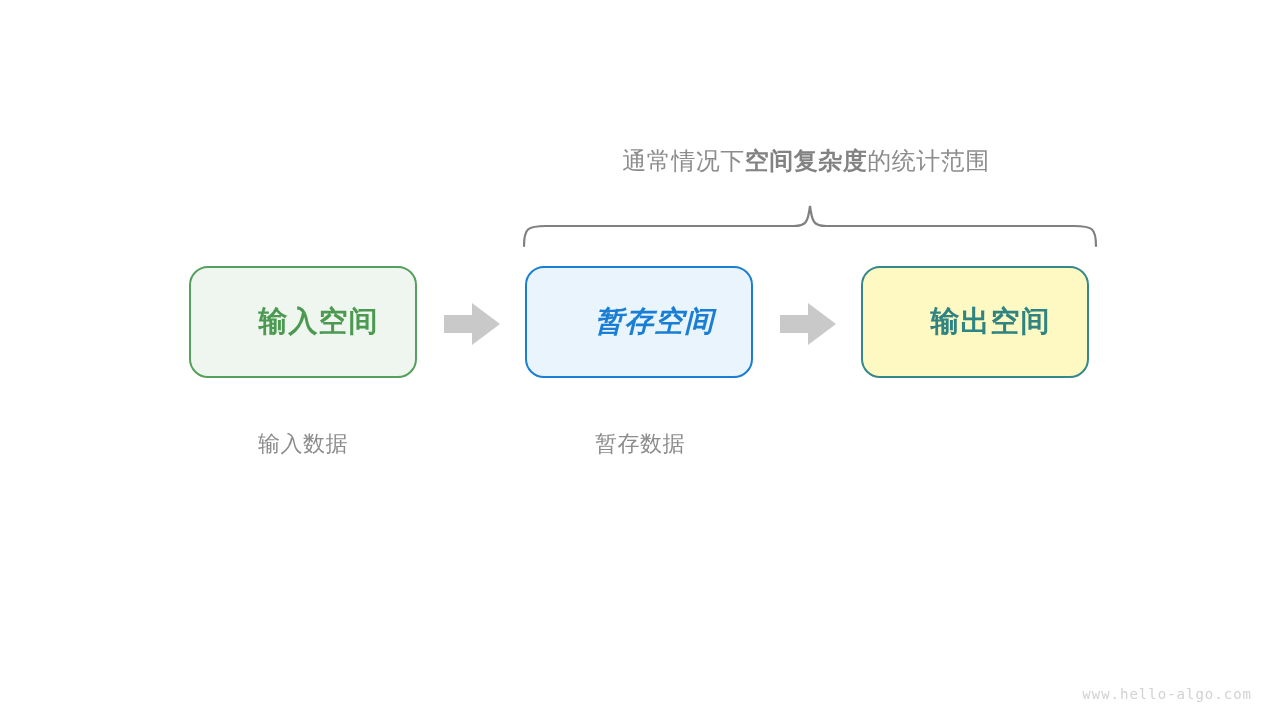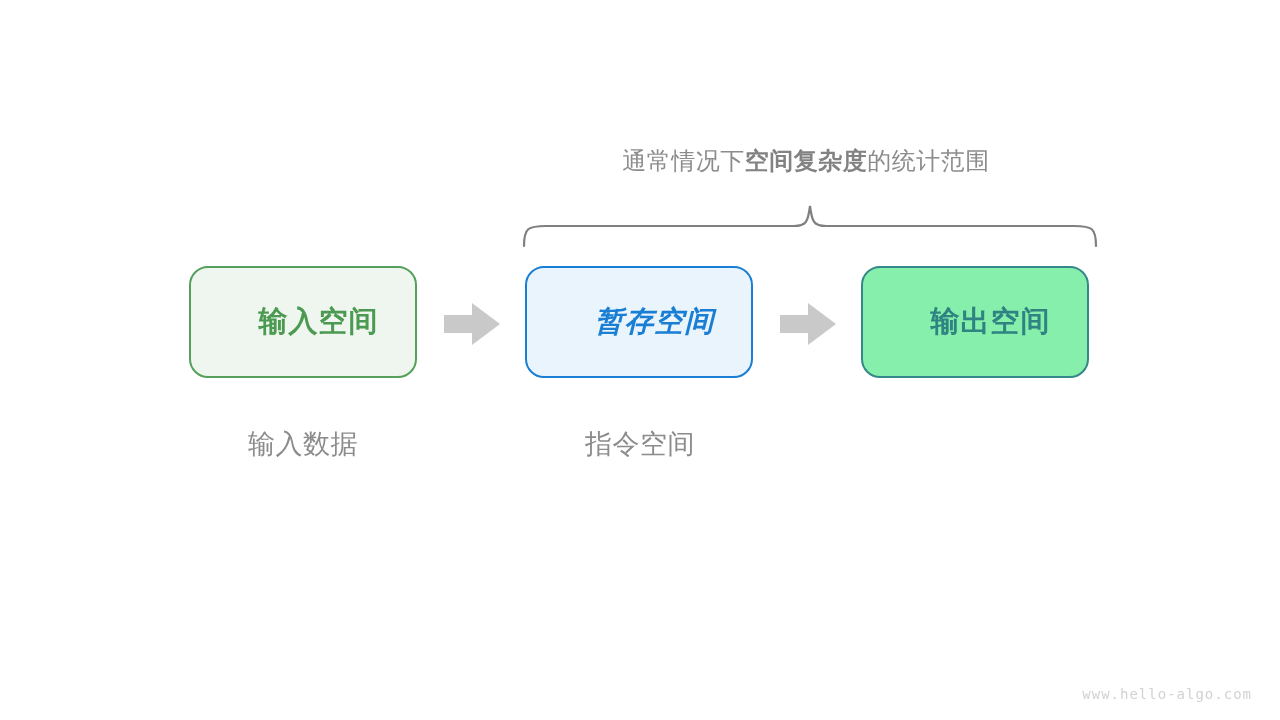--- a/index.html
+++ b/index.html
@@ -95,21 +95,21 @@
   .space-box.temp {
     left: 525px;
     border-color: #1a7fd4;
     background: #e9f4fd;
     color: #1a7fd4;
     font-style: italic;
   }
   .space-box.output {
     left: 861px;
     border-color: #35888a;
-    background: #86efac;
+    background: #fef9c3;
     color: #2f8482;
   }
 
   
   .block-arrow {
     position: absolute;
     top: 302px;
     width: 60px;
     height: 44px;
   }
@@ -121,21 +121,21 @@
     position: absolute;
     top: 420px;
     width: 300px;
     text-align: center;
   }
   .caption-col.c1 { left: 153px; }
   .caption-col.c2 { left: 490px; }
   .caption-col.c3 { left: 825px; }
 
   .caption-line {
-    font-size: 27px;
+    font-size: 22px;
     color: #8c8c8c;
     line-height: 48px;
     white-space: nowrap;
     letter-spacing: 0.5px;
   }
 
   
   .watermark {
     position: absolute;
     right: 28px;
@@ -183,19 +183,19 @@
   </svg>
   <svg class="block-arrow a2" viewBox="0 0 60 44">
     <path d="M 2 13 L 30 13 L 30 1 L 58 22 L 30 43 L 30 31 L 2 31 Z" fill="#c9c9c9"></path>
   </svg>
 
   <div class="caption-col c1">
     <div class="caption-line">输入数据</div>
   </div>
 
   <div class="caption-col c2">
-    <div class="caption-line">指令空间</div>
+    <div class="caption-line">暂存数据</div>
   </div>
 
 
   <div class="watermark">www.hello-algo.com</div>
 
 </div>
 
 </body></html>

